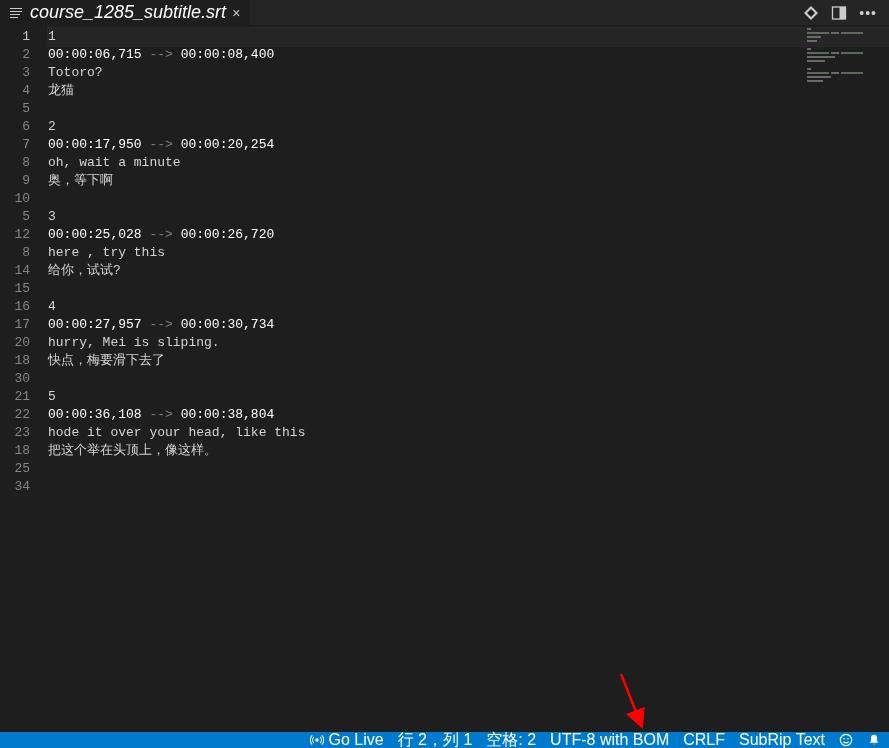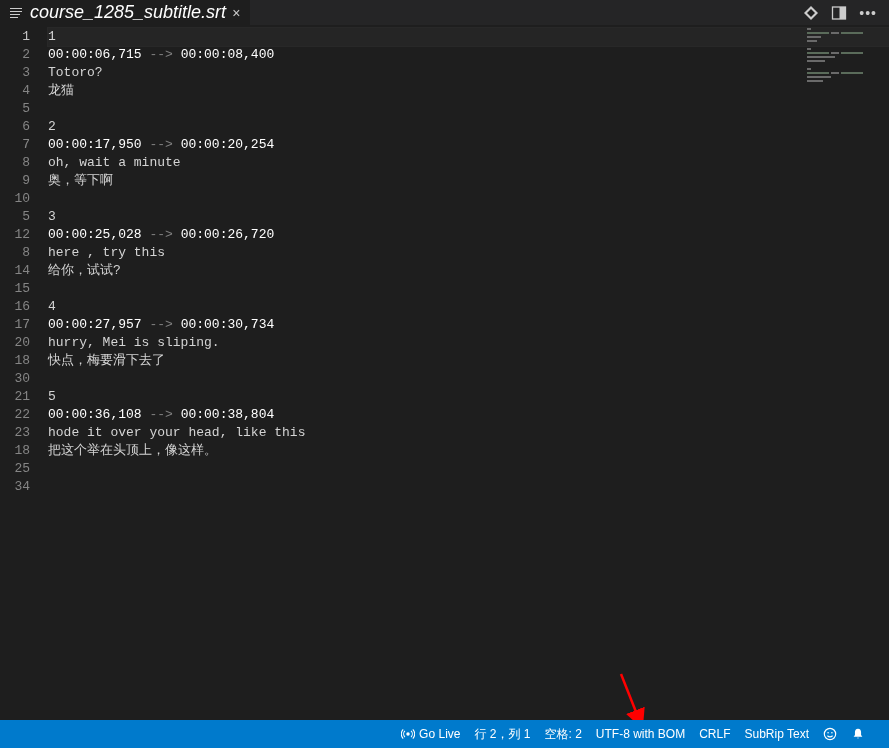--- a/index.html
+++ b/index.html
@@ -87,28 +87,28 @@
       pointer-events: none;
     }
     .mini-row { height: 3px; margin-bottom: 1px; display: flex; gap: 2px; }
     .mini-row span { height: 2px; background: #4a5a4a; display: inline-block; }
     .mini-row .mg { background: #5a6b5a; }
     .mini-row .mt { background: #6a6a6a; }
 
     .status-bar {
       position: absolute;
       bottom: 0; left: 0; right: 0;
-      height: 28px;
+      height: 16px;
       background: #007acc;
       color: #ffffff;
       display: flex;
       align-items: center;
       justify-content: flex-end;
-      font-size: 12px;
-      padding: 0 24px;
+      font-size: 16px;
+      padding: 0 8px;
       gap: 14px;
     }
     .status-item { display: inline-flex; align-items: center; gap: 4px; cursor: pointer; }
     .status-item svg { width: 14px; height: 14px; }
 
     .arrow-annotation {
       position: absolute;
       left: 617px;
       top: 672px;
       pointer-events: none;

